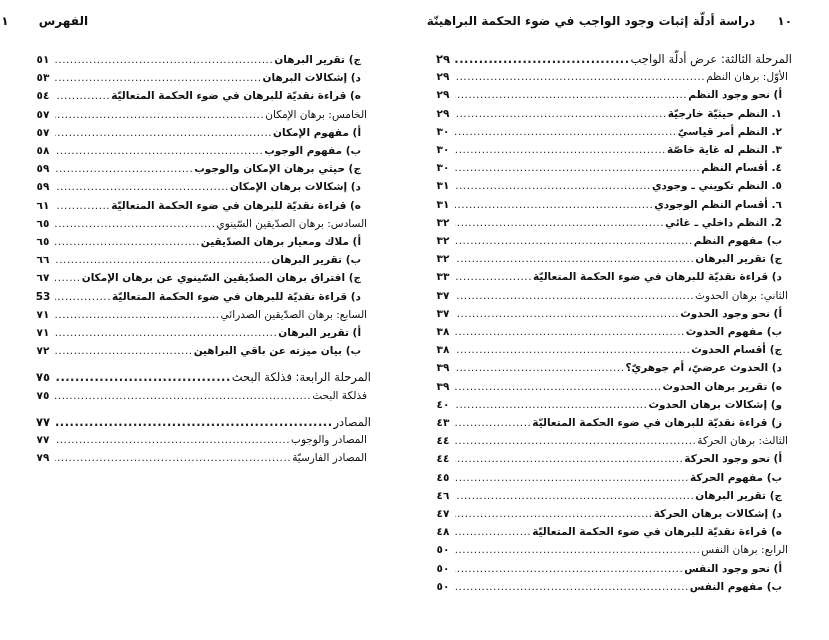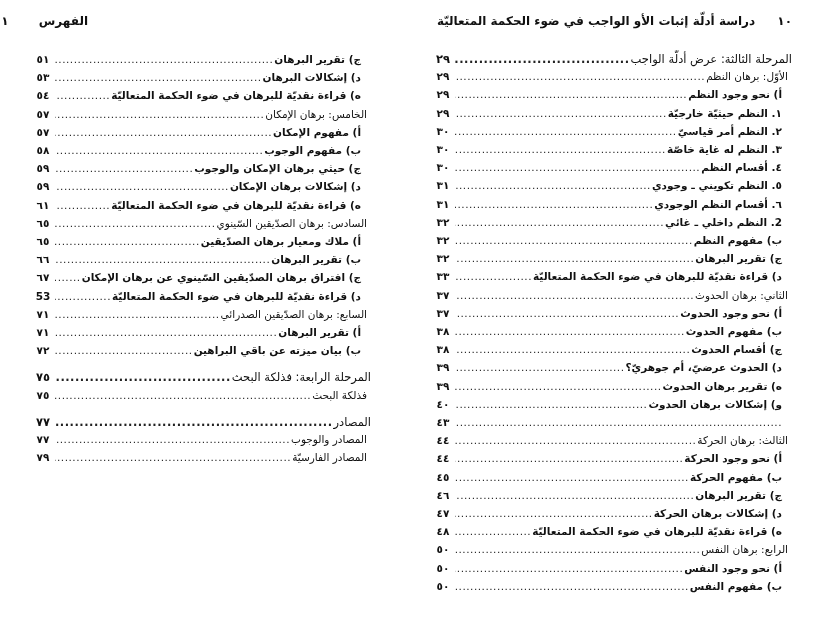--- a/index.html
+++ b/index.html
@@ -24,21 +24,21 @@
   .row.major .title { font-weight:normal; }
   .row.level1 .title { font-weight:normal; }
   .row.level2 .title { font-weight:bold; }
 </style>
 </head>
 <body>
 
 <div class="page page-right">
   <div class="header right-header">
     <span class="pnum">١٠</span>
-    <span>دراسة أدلّة إثبات الأو الواجب في ضوء الحكمة المتعاليّة</span>
+    <span>دراسة أدلّة إثبات وجود الواجب في ضوء الحكمة البراهينّة</span>
   </div>
   <div class="toc" id="toc-right">
       <div class="row major" style="top: 0px; right: 37px; left: 14px;">
         <span class="title">المرحلة الثالثة: عرض أدلّة الواجب</span>
         <span class="dots"></span>
         <span class="num">٢٩</span>
       </div>
       <div class="row level1" style="top: 18.2px; right: 41px; left: 14px;">
         <span class="title">الأوّل: برهان النظم</span>
         <span class="dots"></span>
@@ -128,20 +128,21 @@
         <span class="title">ه) تقرير برهان الحدوث</span>
         <span class="dots"></span>
         <span class="num">٣٩</span>
       </div>
       <div class="row level2" style="top: 345.8px; right: 47px; left: 14px;">
         <span class="title">و) إشكالات برهان الحدوث</span>
         <span class="dots"></span>
         <span class="num">٤٠</span>
       </div>
       <div class="row level2" style="top: 364px; right: 47px; left: 14px;">
+        <span class="title">ز) قراءة نقديّة للبرهان في ضوء الحكمة المتعاليّة</span>
         <span class="dots"></span>
         <span class="num">٤٣</span>
       </div>
       <div class="row level1" style="top: 382.2px; right: 41px; left: 14px;">
         <span class="title">الثالث: برهان الحركة</span>
         <span class="dots"></span>
         <span class="num">٤٤</span>
       </div>
       <div class="row level2" style="top: 400.4px; right: 47px; left: 14px;">
         <span class="title">أ) نحو وجود الحركة</span>

